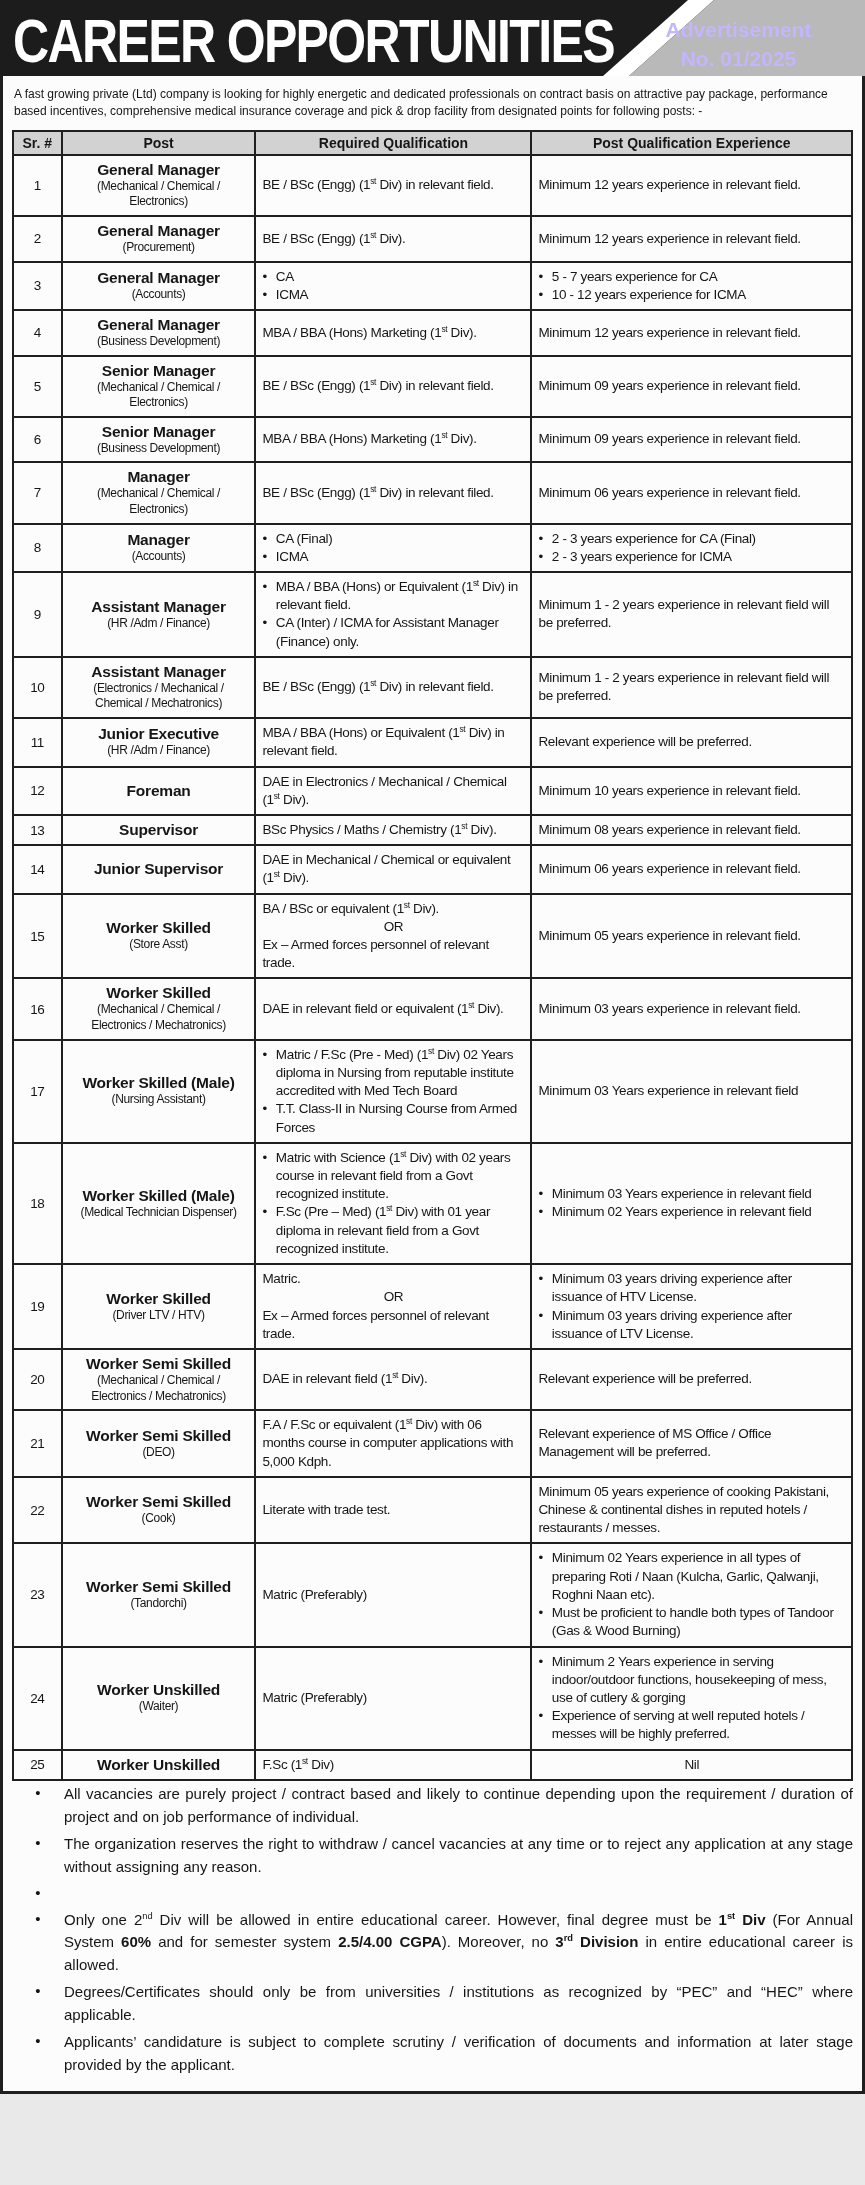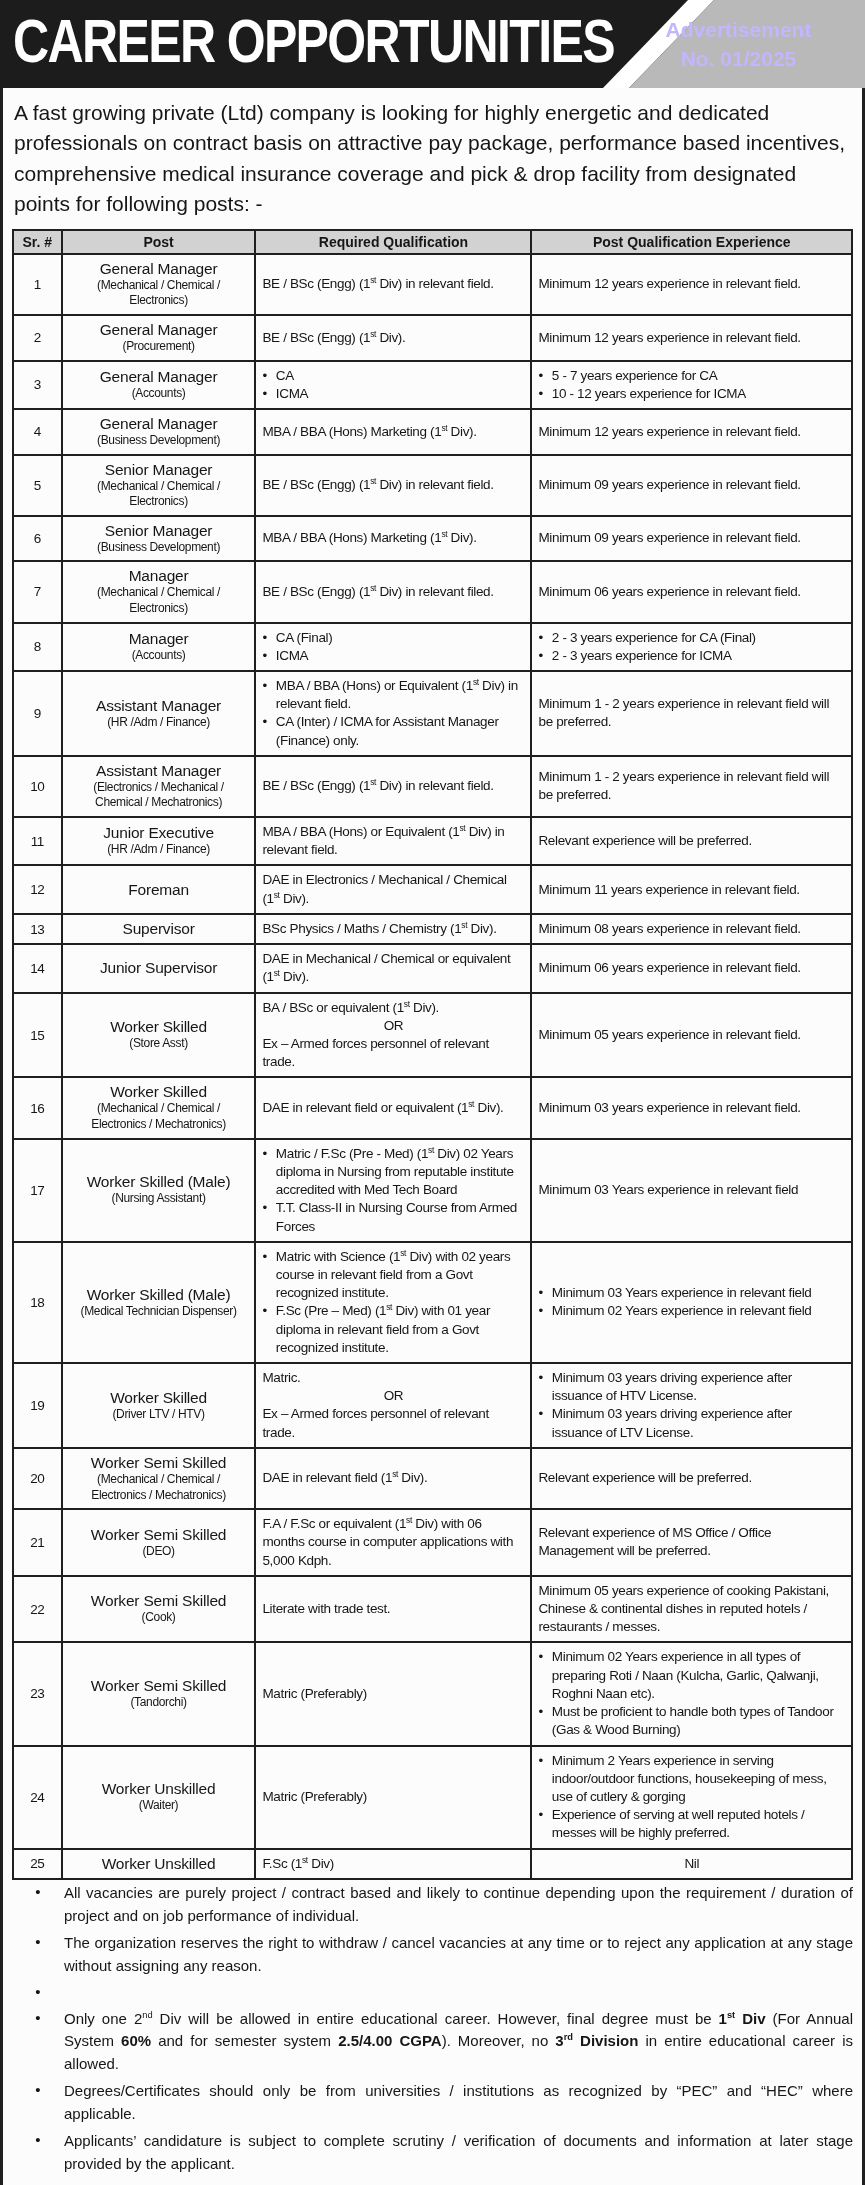--- a/index.html
+++ b/index.html
@@ -6,40 +6,40 @@
     --banner-bg:#1c1c1c;
     --badge-bg:#b9b9b9;
     --table-header-bg:#d2d2d2;
     --border-col:#1f1f1f;
     --ink:#161616;
   }
   *{box-sizing:border-box;}
   body{margin:0;background:#e9e9e9;}
   .ad{width:865px;margin:0 auto;background:#fcfcfc;font-family:"Liberation Sans",sans-serif;color:var(--ink);}
   
-  .banner{position:relative;height:88px;background:var(--banner-bg);overflow:hidden;}
+  .banner{position:relative;height:76px;background:var(--banner-bg);overflow:hidden;}
   .banner-title{position:absolute;left:13px;top:6px;font-size:61px;font-weight:700;color:#ffffff;
     letter-spacing:-2px;transform:scaleX(.82);transform-origin:left center;white-space:nowrap;}
   .banner-stripe{position:absolute;inset:0;background:#ffffff;
     clip-path:polygon(688px 0,714px 0,629px 100%,603px 100%);}
   .banner-badge-bg{position:absolute;inset:0;background:var(--badge-bg);
     clip-path:polygon(714px 0,100% 0,100% 100%,629px 100%);}
   .banner-badge{position:absolute;top:15px;right:14px;width:225px;text-align:center;
     font-weight:700;font-size:21px;line-height:1.4;color:#c4b5fd;z-index:3;}
   
   .content{border:3px solid var(--border-col);border-top:none;padding:7px 9px 12px;}
-  .intro{font-size:21px;line-height:1.45;margin:3px 2px 9px 2px;}
+  .intro{font-size:12px;line-height:1.45;margin:3px 2px 9px 2px;}
   
   table{width:100%;border-collapse:collapse;table-layout:fixed;}
   th,td{border:2px solid var(--border-col);vertical-align:middle;}
   th{background:var(--table-header-bg);font-size:14px;padding:3px 2px;font-weight:700;}
   td{font-size:13.5px;letter-spacing:-0.35px;padding:5px 6px;}
   td.sr{text-align:center;}
   td.post{text-align:center;}
-  .post-title{font-weight:400;font-size:15.5px;letter-spacing:-0.2px;}
+  .post-title{font-weight:700;font-size:15.5px;letter-spacing:-0.2px;}
   .post-sub{font-size:12px;line-height:1.3;}
   .cell-line{line-height:1.35;}
   .qual .cell-line.plain,.exp .cell-line.plain{text-align:left;}
   .cell-line.center{text-align:center;}
   .with-bullet{display:flex;gap:9px;}
   .bullet{flex:0 0 auto;line-height:1.35;}
   sup{font-size:.62em;line-height:0;}
   
   .misc-title{font-weight:700;font-size:15.5px;text-decoration:underline;margin:9px 0 3px 1px;}
   .misc-item{display:flex;gap:0;padding:2.5px 0;font-size:15px;line-height:1.5;}
@@ -260,21 +260,21 @@
           </tr>
           <tr>
             <td class="sr">12</td>
             <td class="post">
               <div class="post-title">Foreman</div>
             </td>
             <td class="qual">
               <div class="cell-line plain">DAE in Electronics / Mechanical / Chemical (1<sup>st</sup> Div).</div>
             </td>
             <td class="exp">
-              <div class="cell-line plain">Minimum 11 years experience in relevant field.</div>
+              <div class="cell-line plain">Minimum 10 years experience in relevant field.</div>
             </td>
           </tr>
           <tr>
             <td class="sr">13</td>
             <td class="post">
               <div class="post-title">Supervisor</div>
             </td>
             <td class="qual">
               <div class="cell-line plain">BSc Physics / Maths / Chemistry (1<sup>st</sup> Div).</div>
             </td>

